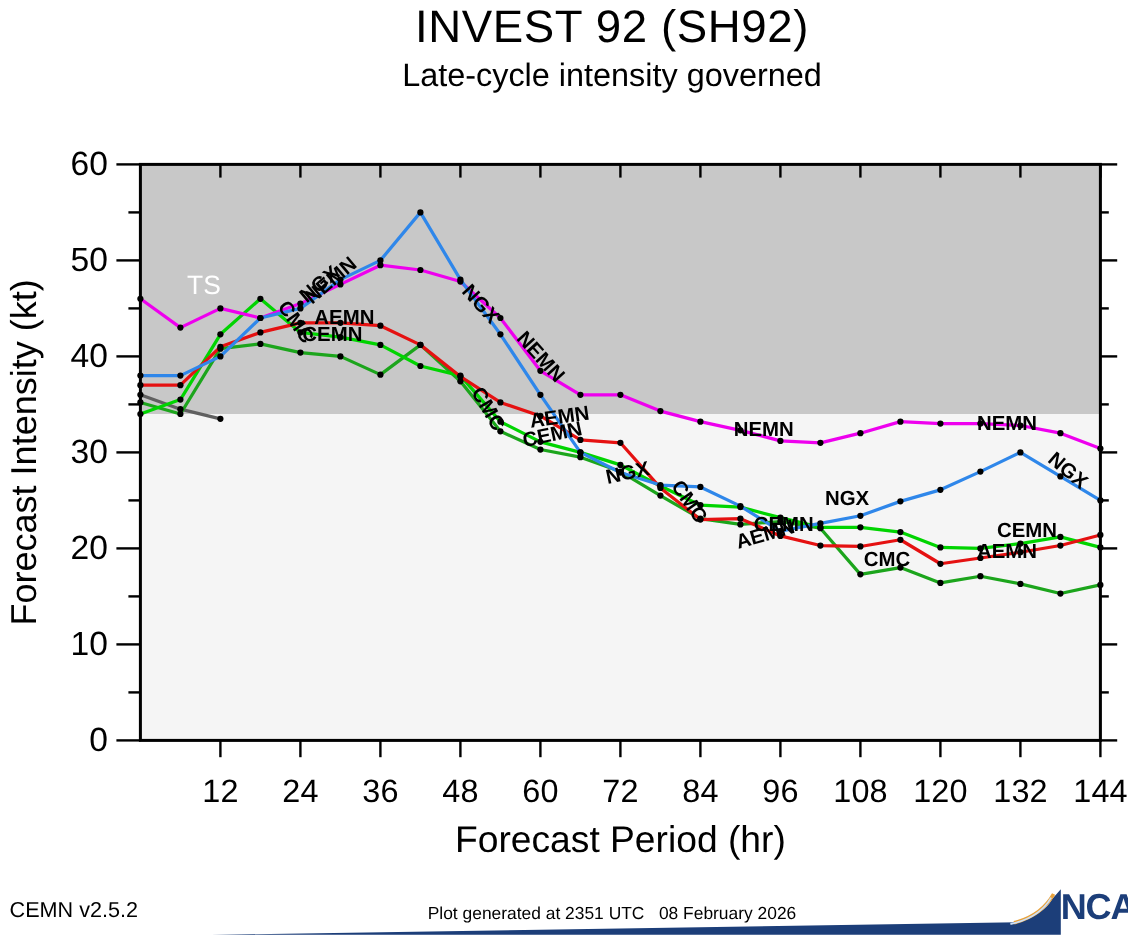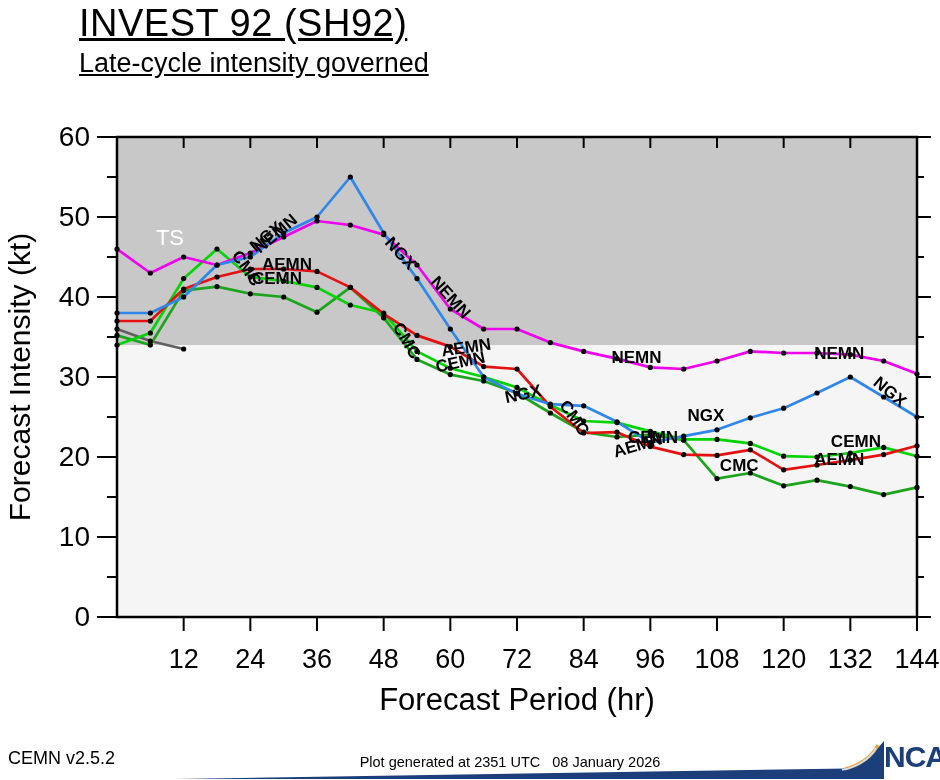--- a/index.html
+++ b/index.html
@@ -1,18 +1,18 @@
 <!DOCTYPE html>
 <html><head>
 <meta charset="utf-8">
 <style>
   html,body{margin:0;padding:0;background:#ffffff;}
   #page{position:relative;width:940px;height:780px;background:#ffffff;overflow:hidden;
         font-family:"Liberation Sans",sans-serif;}
-  .title-line{position:absolute;left:79px;width:830px;color:#000;text-decoration:underline;}
+  .title-line{position:absolute;left:95px;width:830px;text-align:center;color:#000;}
   #title1{top:2px;font-size:38px;font-weight:500;letter-spacing:0.5px;}
   #title2{top:48px;font-size:27px;}
   #title3{top:84px;font-size:21px;}
   #plot-svg{position:absolute;left:0;top:0;}
   #terms-line{position:absolute;left:95px;width:830px;top:731px;text-align:center;
               font-size:15px;color:#000;}
   #tcgp-version{position:absolute;left:8px;top:748px;font-size:18px;color:#000;}
   #plot-generated{position:absolute;left:95px;width:830px;top:754px;text-align:center;
                   font-size:14.5px;color:#000;white-space:pre;}
   #ncar-text{position:absolute;left:884px;top:740px;font-size:30px;font-weight:bold;
@@ -283,16 +283,16 @@
       </g>
 
     <g>
       <path d="M176,779 L848,768.5 Q870,762 877,749 L884,741 L884,779 Z" fill="#1c3e79"></path>
       <path d="M845,769 Q868,763 878,745" stroke="#e8a23c" stroke-width="3" fill="none"></path>
       <path d="M842,770 Q866,765 876,748" stroke="#cfe0f5" stroke-width="1.5" fill="none"></path>
     </g>
   </svg>
 
   <div id="tcgp-version">CEMN v2.5.2</div>
-  <div id="plot-generated">Plot generated at 2351 UTC   08 January 2026</div>
+  <div id="plot-generated">Plot generated at 2351 UTC   08 February 2026</div>
   <div id="ncar-text">NCAR</div>
 
 </div>
 
 </body></html>

